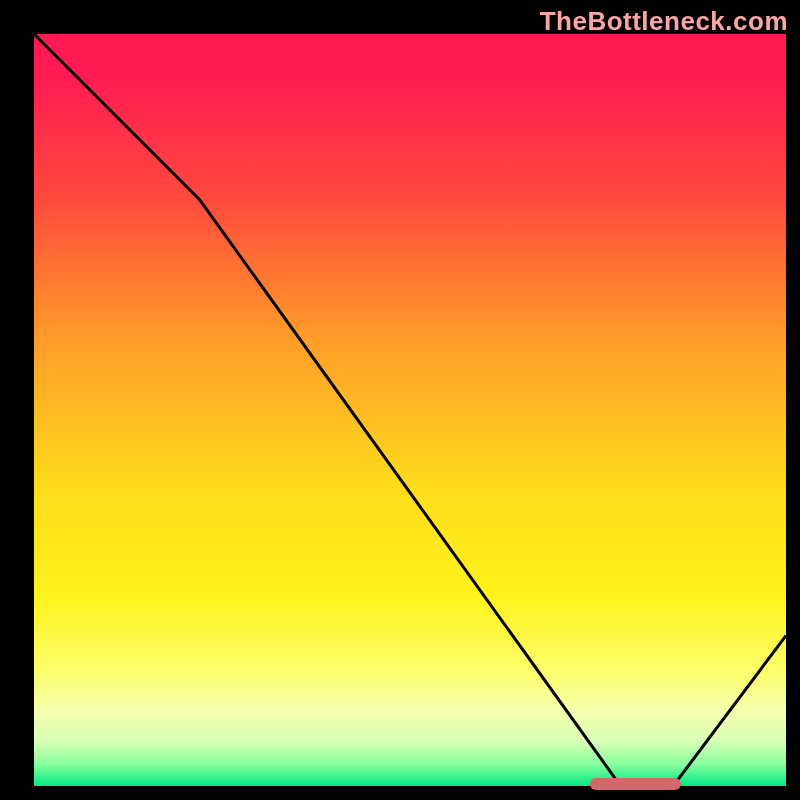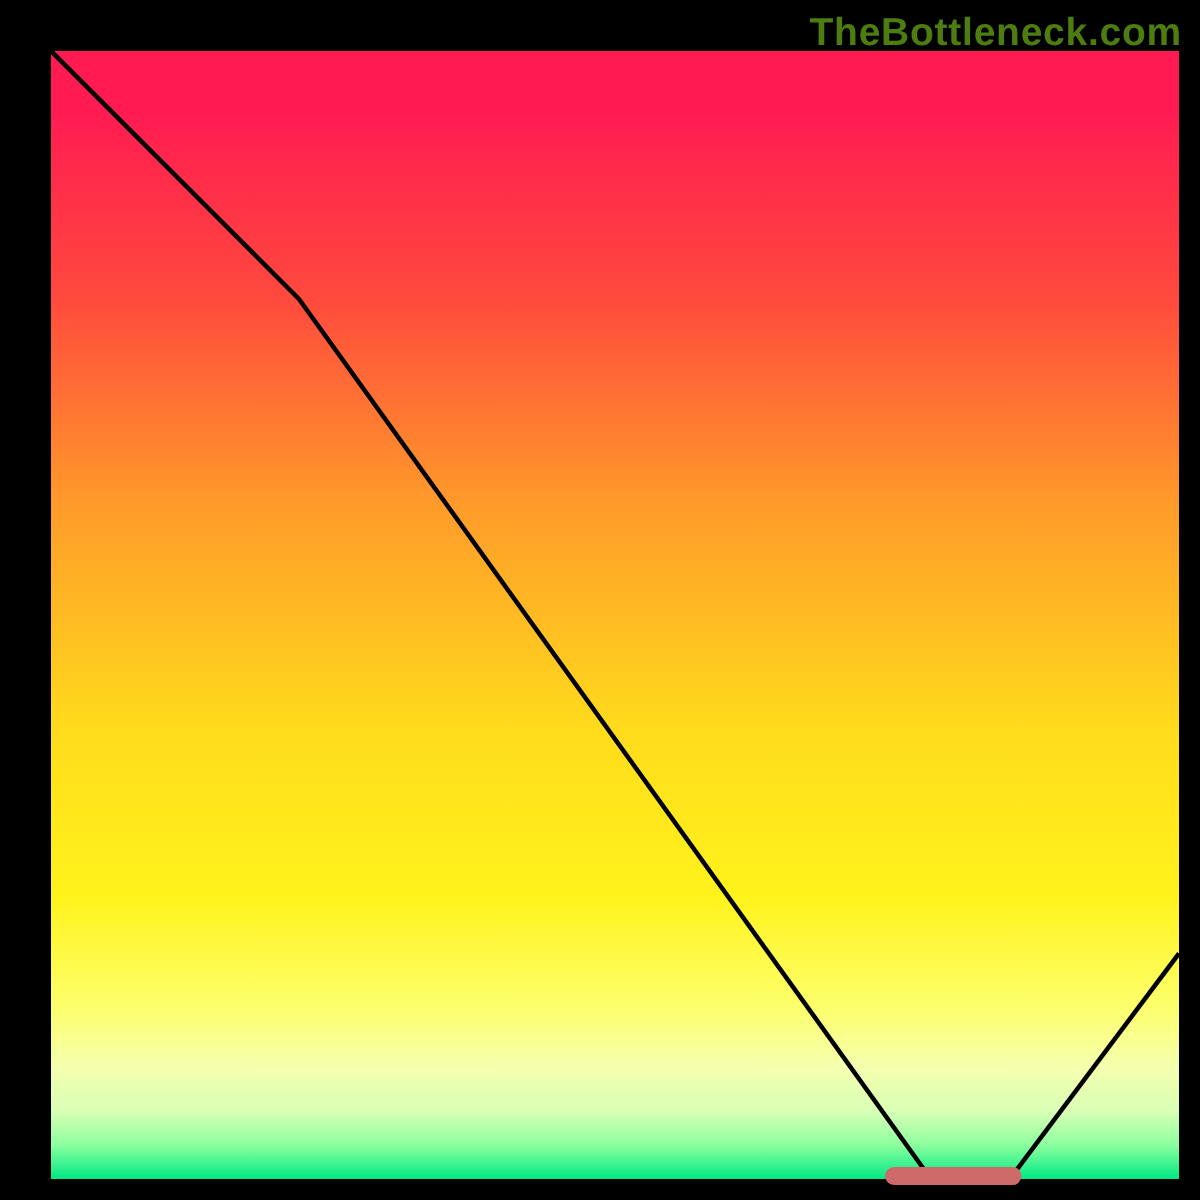--- a/index.html
+++ b/index.html
@@ -14,21 +14,21 @@
   .frame {
     position: relative;
     width: 800px;
     height: 800px;
     background: #000;
   }
   .watermark {
     position: absolute;
     top: 6px;
     right: 12px;
-    color: #4d7c0f;
+    color: #fca5a5;
     font-size: 26px;
     font-weight: 700;
     letter-spacing: 0.5px;
     user-select: none;
   }
   .plot {
     position: absolute;
     left: 34px;
     top: 34px;
     width: 752px;

